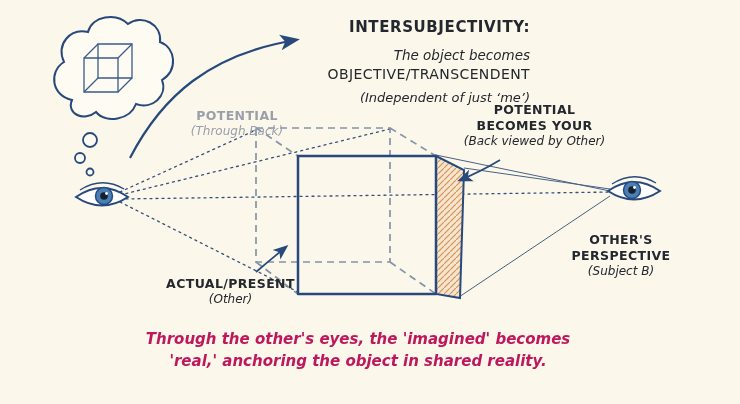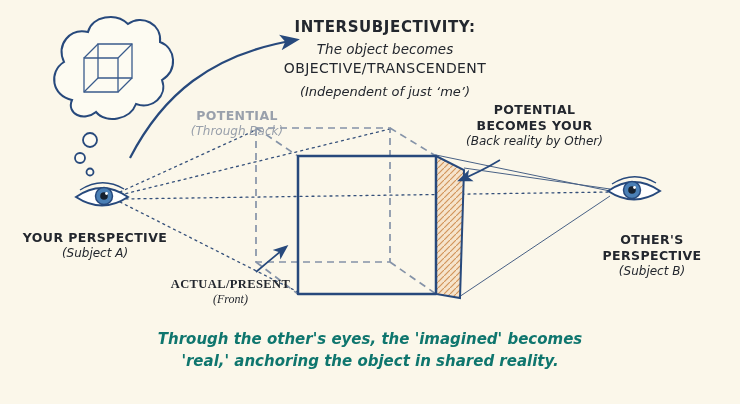--- a/index.html
+++ b/index.html
@@ -10,26 +10,26 @@
     background: #FBF7EA;
     font-family: "DejaVu Sans", sans-serif;
     color: #23272e;
     overflow: hidden;
   }
   svg.drawing { position: absolute; inset: 0; }
   .lbl { position: absolute; text-align: center; line-height: 1.28; }
   .lbl .t1 { display: block; font-weight: bold; font-size: 12.5px; letter-spacing: .4px; }
   .lbl .t2 { display: block; font-style: italic; font-size: 12px; }
   .muted .t1, .muted .t2 { color: #99a0ab; }
-  .topblock { left: 240px; top: 18px; width: 290px; }
+  .topblock { left: 240px; top: 18px; width: 290px; text-align: right; }
   .topblock .h1 { display: block; font-weight: bold; font-size: 15px; letter-spacing: .6px; }
-  .topblock .h2 { display: block; font-style: italic; font-size: 13.5px; margin-top: 4px; }
+  .topblock .h2 { display: block; font-style: italic; font-size: 13.5px; margin-top: 10px; }
   .topblock .h3 { display: block; font-weight: normal; font-size: 14px; letter-spacing: .4px; margin-top: 2px; }
   .topblock .h4 { display: block; font-style: italic; font-size: 13px; margin-top: 6px; }
-  .caption { left: 130px; top: 328px; width: 480px; font-style: italic; font-weight: 600; font-size: 15px; line-height: 22px; color: #0f766e; }
+  .caption { left: 118px; top: 328px; width: 480px; font-style: italic; font-weight: 600; font-size: 15px; line-height: 22px; color: #be185d; }
 </style>
 </head>
 <body>
 
 <div class="stage">
 
   <svg class="drawing" width="740" height="404" viewBox="0 0 740 404">
     <defs>
       <marker id="arrow" viewBox="0 0 10 8" refX="8" refY="4" markerWidth="9" markerHeight="8" orient="auto-start-reverse">
         <path d="M0,0 L10,4 L0,8 L2.5,4 Z" fill="#27497C"></path>
@@ -123,34 +123,30 @@
   </div>
 
   <div class="lbl muted" style="left:172px; top:108px; width:130px;">
     <span class="t1">POTENTIAL</span>
     <span class="t2">(Through Back)</span>
   </div>
 
   <div class="lbl" style="left:452px; top:102px; width:165px;">
     <span class="t1">POTENTIAL</span>
     <span class="t1">BECOMES YOUR</span>
-    <span class="t2">(Back reality by Other)</span>
+    <span class="t2">(Back viewed by Other)</span>
   </div>
 
-  <div class="lbl" style="left:158px; top:276px; width:145px;font-family:Liberation Serif, serif;">
+  <div class="lbl" style="left:158px; top:276px; width:145px;">
     <span class="t1">ACTUAL/PRESENT</span>
-    <span class="t2">(Front)</span>
+    <span class="t2">(Other)</span>
   </div>
 
-  <div class="lbl" style="left:15px; top:230px; width:160px;">
-    <span class="t1">YOUR PERSPECTIVE</span>
-    <span class="t2">(Subject A)</span>
-  </div>
 
-  <div class="lbl" style="left:572px; top:232px; width:160px;">
+  <div class="lbl" style="left:541px; top:232px; width:160px;">
     <span class="t1">OTHER'S PERSPECTIVE</span>
     <span class="t2">(Subject B)</span>
   </div>
 
   <div class="lbl caption">
     <span style="display:block">Through the other's eyes, the 'imagined' becomes</span>
     <span style="display:block">'real,' anchoring the object in shared reality.</span>
   </div>
 
 </div>

